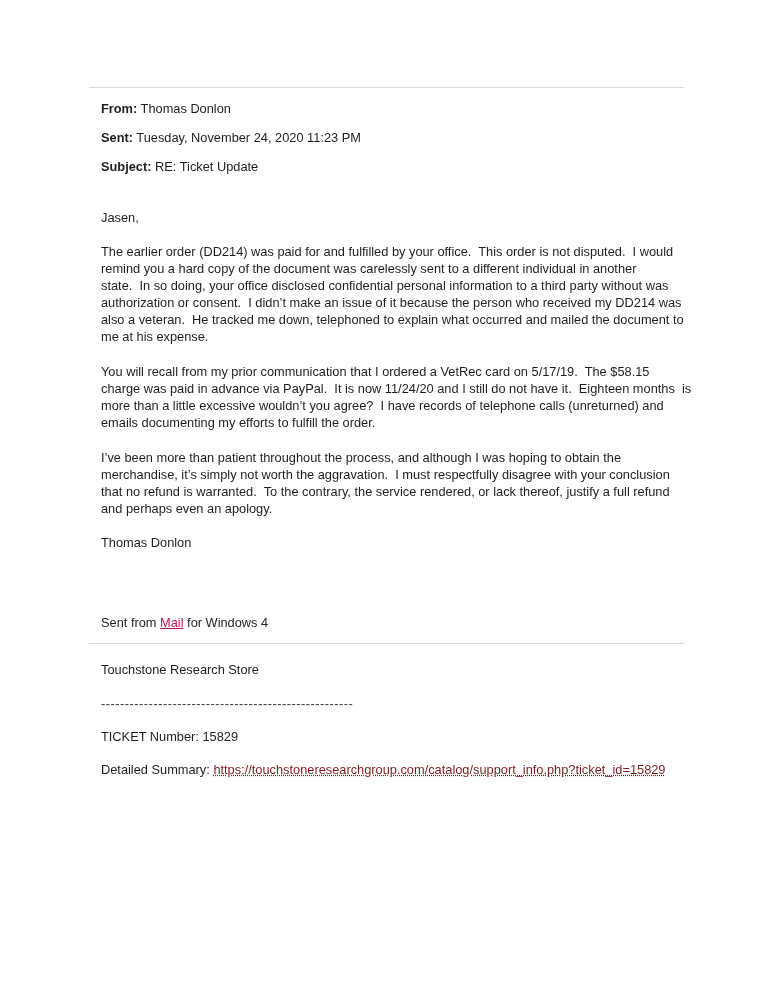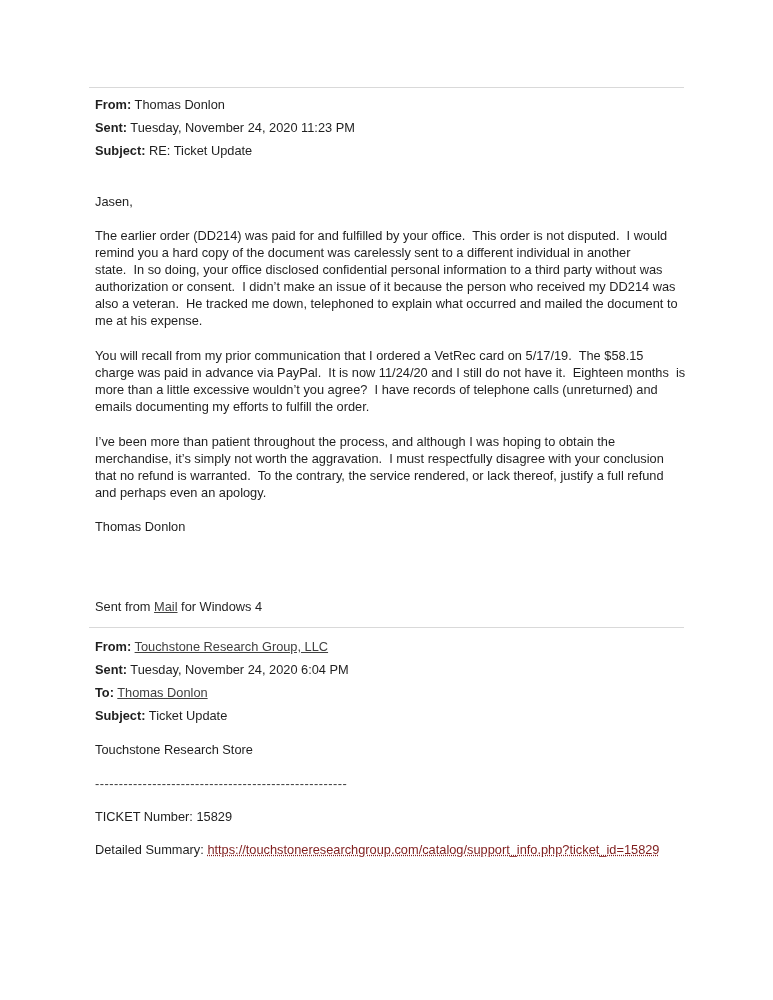--- a/index.html
+++ b/index.html
@@ -13,21 +13,21 @@
     font-family: "Liberation Sans", sans-serif;
     font-size: 12.8px;
     line-height: 17px;
     color: #1f1f1f;
     overflow: hidden;
   }
   .content {
     padding-left: 89px;
     padding-right: 8px;
   }
-  p { margin: 6px; }
+  p { margin: 12px; }
   .rule {
     height: 1px;
     width: 595px;
     background: #d9d9d9;
   }
   .rule-top { margin-top: 87px; }
   .rule-mid { margin-top: 12px; }
   .hdr1 { margin-top: 8px; }
   .hdr2 { margin-top: 10px; }
   .lbl { font-weight: bold; }
@@ -37,21 +37,21 @@
   .p2 { margin-top: 20px; }
   .p3 { margin-top: 18px; }
   .p4 { margin-top: 18px; }
   .sig { margin-top: 17px; }
   .sentfrom { margin-top: 63px; }
   .store { margin-top: 17px; }
   .dashes { margin-top: 17px; letter-spacing: 0.5px; color: #3a3a3a; }
   .ticket { margin-top: 16px; }
   .summary { margin-top: 16px; }
   a.link {
-    color: #404040;
+    color: #be185d;
     text-decoration: underline;
     cursor: pointer;
     text-align: right;
   }
   a.url-link {
     color: #7f1d1d;
     text-decoration: underline;
     text-decoration-style: dotted;
     cursor: pointer;
   }
@@ -85,26 +85,20 @@
 merchandise, it’s simply not worth the aggravation.  I must respectfully disagree with your conclusion
 that no refund is warranted.  To the contrary, the service rendered, or lack thereof, justify a full refund
 and perhaps even an apology.</p>
 
   <p class="sig">Thomas Donlon</p>
 
   <p class="sentfrom"><span>Sent from</span> <a class="link">Mail</a> <span>for Windows 4</span></p>
 
   <div class="rule rule-mid"></div>
 
-  <div class="hdr2">
-    <p><span class="lbl">From:</span> <a class="link">Touchstone Research Group, LLC</a></p>
-    <p><span class="lbl">Sent:</span> <span>Tuesday, November 24, 2020 6:04 PM</span></p>
-    <p><span class="lbl">To:</span> <a class="link">Thomas Donlon</a></p>
-    <p><span class="lbl">Subject:</span> <span>Ticket Update</span></p>
-  </div>
 
   <p class="store">Touchstone Research Store</p>
 
   <p class="dashes">-----------------------------------------------------</p>
 
   <p class="ticket">TICKET Number: 15829</p>
 
   <p class="summary"><span>Detailed Summary:</span> <a class="url-link">https://touchstoneresearchgroup.com/catalog/support_info.php?ticket_id=15829</a></p>
 
 </div>

